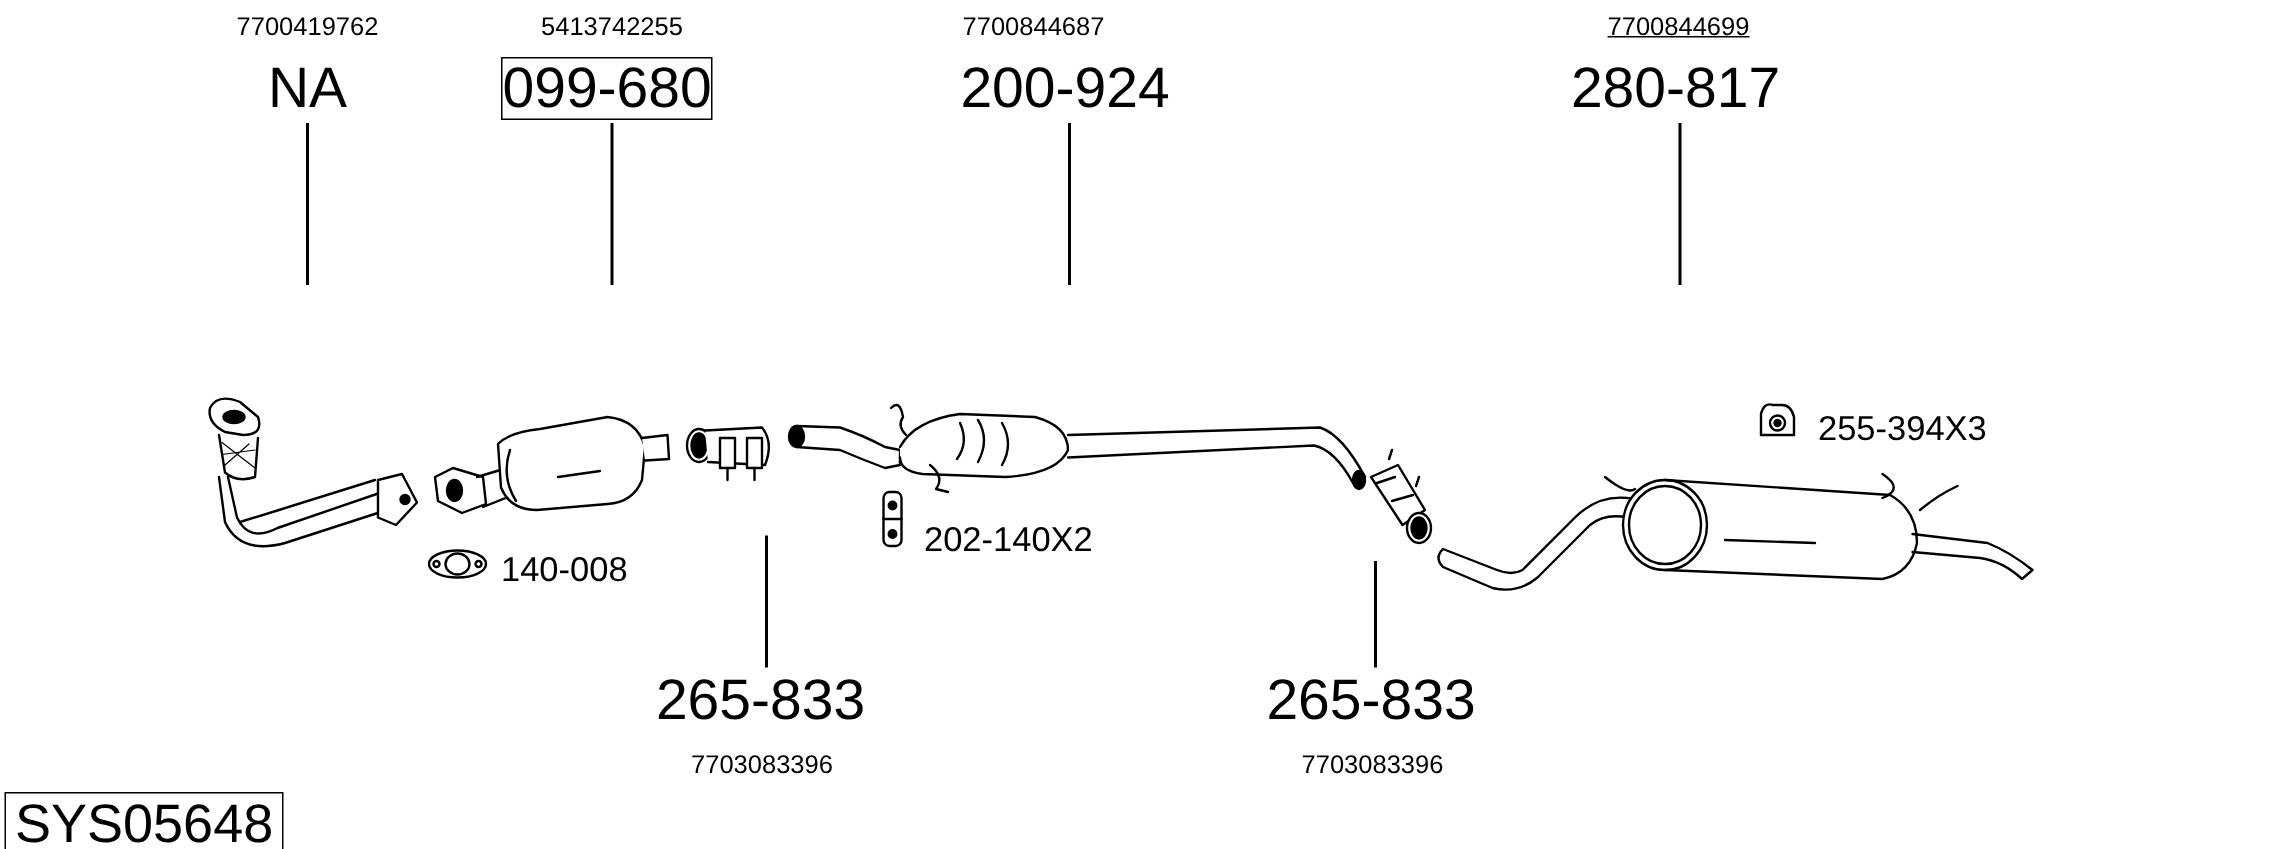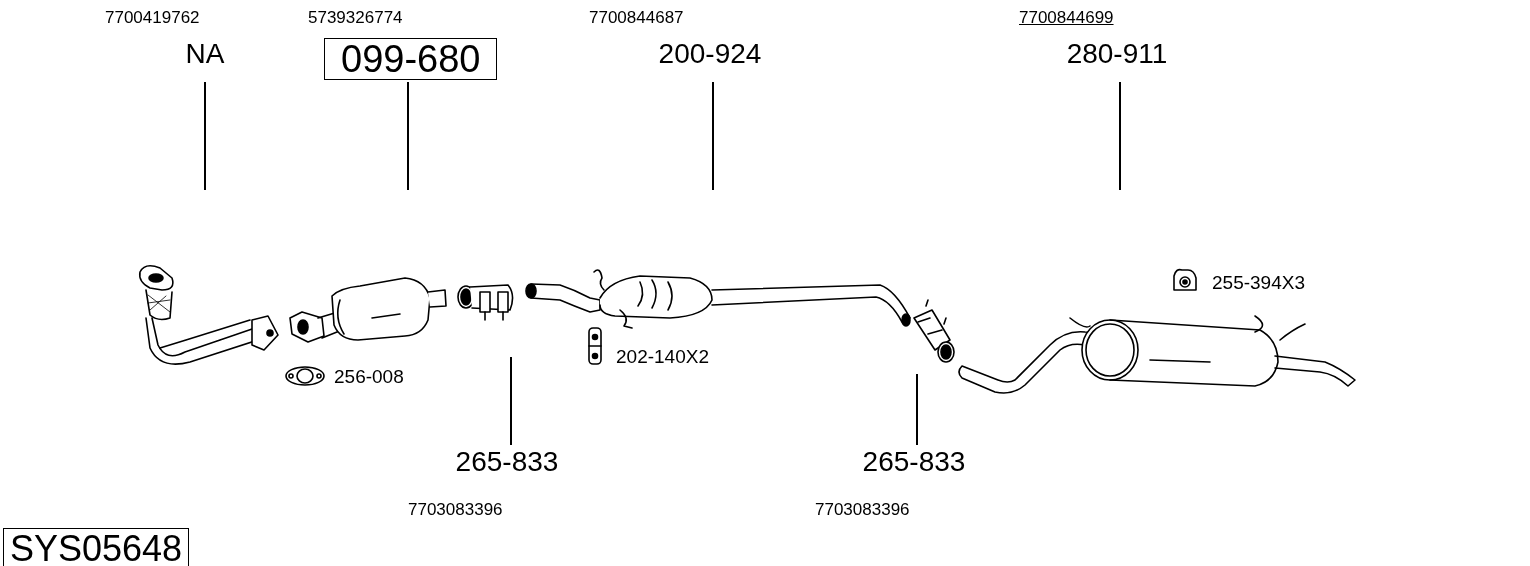--- a/index.html
+++ b/index.html
@@ -1,53 +1,53 @@
 <!DOCTYPE html>
 <html><head>
 <meta charset="utf-8">
 <style>
   html, body { margin: 0; padding: 0; background: #ffffff; }
   body { width: 1530px; height: 566px; position: relative; overflow: hidden;
          font-family: "Liberation Sans", sans-serif; color: #000; }
   .abs { position: absolute; }
-  .oe { font-size: 17px; text-align: left; width: 200px; letter-spacing: 0px; }
-  .pn { font-size: 28px; text-align: center; width: 240px; line-height: 1; }
+  .oe { font-size: 17px; text-align: center; width: 200px; letter-spacing: 0px; }
+  .pn { font-size: 38px; text-align: center; width: 240px; line-height: 1; }
   .leader { position: absolute; width: 1.5px; background: #000; }
-  .small-label { font-size: 19px; }
+  .small-label { font-size: 23px; }
   .sys { left: 3px; top: 528px; border: 1.5px solid #000; font-size: 36px; line-height: 1; padding: 2px 6px 2px 6px; }
   svg.parts { position: absolute; left: 0; top: 0; }
 </style>
 </head>
 <body>
 
 <div class="abs oe" style="left:105px; top:8px;">7700419762</div>
 <div class="abs pn" style="left:85px; top:40px;">NA</div>
 <div class="leader" style="left:204px; top:82px; height:108px;"></div>
 
-<div class="abs oe" style="left:308px; top:8px;">5739326774</div>
-<div class="abs" style="left:324px; top:38px; border:1.5px solid #000; font-size:38px; line-height:1; padding:1px 16px;">099-680</div>
+<div class="abs oe" style="left:308px; top:8px;">5413742255</div>
+<div class="abs" style="left:334px; top:38px; border:1.5px solid #000; font-size:38px; line-height:1; padding:1px 0;">099-680</div>
 <div class="leader" style="left:407px; top:82px; height:108px;"></div>
 
 <div class="abs oe" style="left:589px; top:8px;">7700844687</div>
 <div class="abs pn" style="left:590px; top:40px;">200-924</div>
 <div class="leader" style="left:712px; top:82px; height:108px;"></div>
 
 <div class="abs oe" style="left:1019px; top:8px;text-decoration:underline;">7700844699</div>
-<div class="abs pn" style="left:997px; top:40px;">280-911</div>
+<div class="abs pn" style="left:997px; top:40px;">280-817</div>
 <div class="leader" style="left:1119px; top:82px; height:108px;"></div>
 
 <div class="leader" style="left:510px; top:357px; height:88px;"></div>
 <div class="abs pn" style="left:387px; top:448px;">265-833</div>
 <div class="abs oe" style="left:408px; top:500px;">7703083396</div>
 
 <div class="leader" style="left:916px; top:374px; height:71px;"></div>
 <div class="abs pn" style="left:794px; top:448px;">265-833</div>
 <div class="abs oe" style="left:815px; top:500px;">7703083396</div>
 
-<div class="abs small-label" style="left:334px; top:366px;">256-008</div>
+<div class="abs small-label" style="left:334px; top:366px;">140-008</div>
 <div class="abs small-label" style="left:616px; top:346px;">202-140X2</div>
 <div class="abs small-label" style="left:1212px; top:272px;">255-394X3</div>
 
 <div class="abs sys">SYS05648</div>
 
 <svg class="parts" width="1530" height="566" viewBox="0 0 1530 566" fill="none" stroke="#000" stroke-width="1.6" stroke-linejoin="round" stroke-linecap="round">
 
   <g>
     <path d="M140 272 Q145 262 160 268 L172 278 Q176 290 162 290 L150 288 Q138 282 140 272 Z" fill="#fff"></path>
     <ellipse cx="156" cy="278" rx="7" ry="4" fill="#000"></ellipse>

